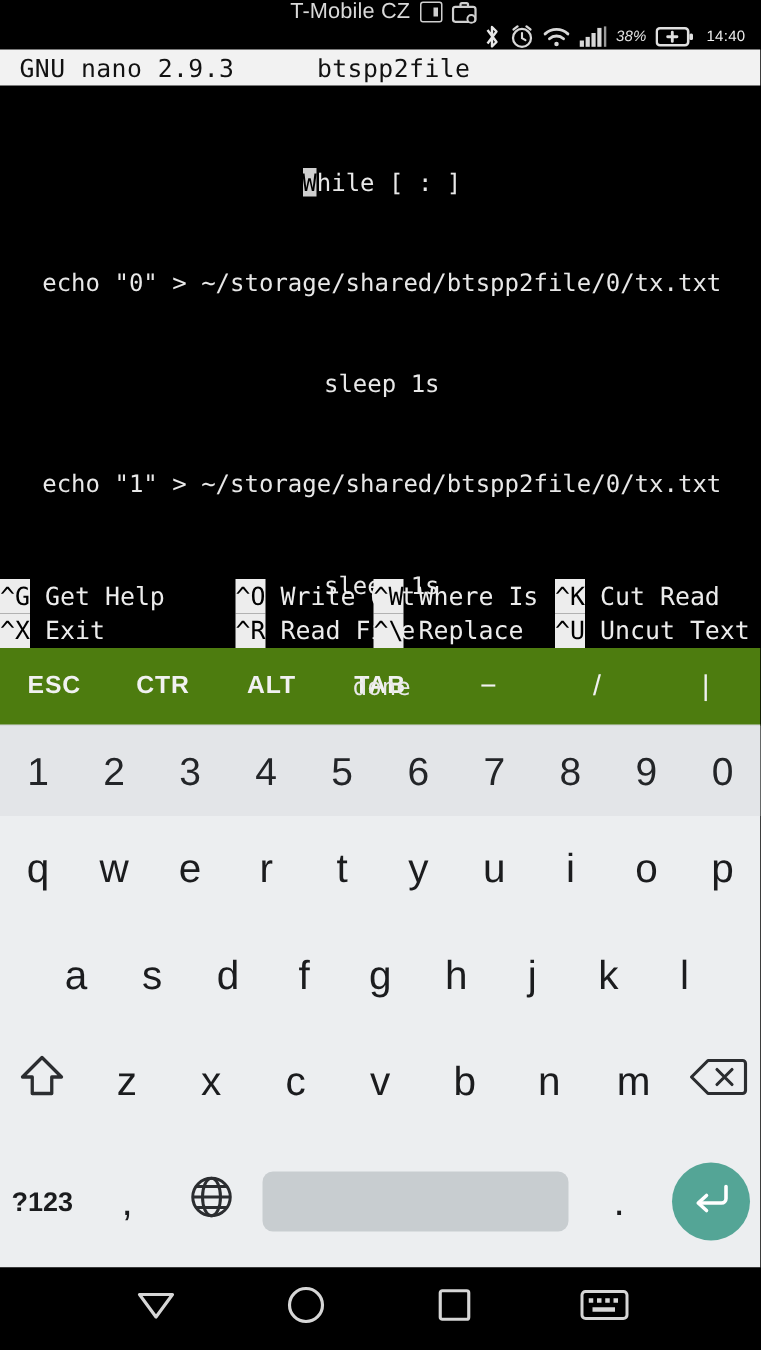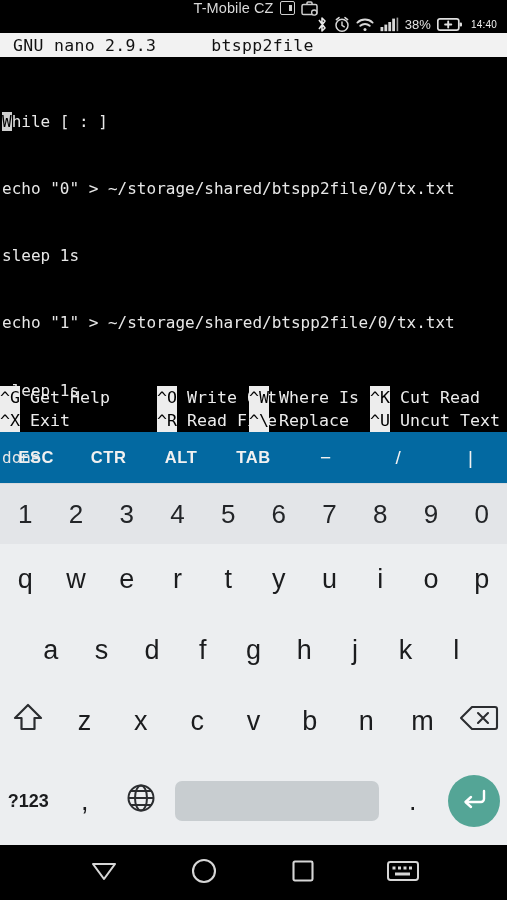--- a/index.html
+++ b/index.html
@@ -8,32 +8,33 @@
 
   
   .statusbar{
     height:33px; background:#000; color:#d9d9d9;
     display:flex; align-items:center; padding:0 10px 0 14px;
     font-size:14.5px; letter-spacing:.1px;flex-direction:column;
   }
   .sb-left{ display:flex; align-items:center; gap:6px; }
   .sb-right{ margin-left:auto; display:flex; align-items:center; gap:6px; }
   .sb-ico{ display:inline-flex; align-items:center; justify-content:center; }
-  .sb-pct{ font-size:13px; color:#e2e2e2; }
+  .sb-pct{ font-size:10px; color:#e2e2e2;font-style:italic; }
   .sb-time{ font-size:10px; color:#f0f0f0; padding-left:2px; letter-spacing:.2px;}
 
   .simbox{ width:15px;height:14px;border:1.6px solid #cfcfcf;border-radius:2px;
            position:relative;}
   .simbox::after{content:"";position:absolute;right:2px;top:3.2px;width:3px;height:6px;
            background:#cfcfcf;}
 
   
   .terminal{
     background:#000; height:399px; position:relative;
     font-family:"DejaVu Sans Mono", monospace;
+    text-align:center;
   }
   .nano-title{
     background:#f2f2f2; color:#121212; height:24px;
     display:flex; align-items:center; font-size:16.5px;
     letter-spacing:.3px; white-space:pre;
   }
   .nano-title .nt-app{ padding-left:13px; }
   .nano-title .nt-file{ padding-left:55px; }
 
   .code{
@@ -51,21 +52,21 @@
   .nk-row{ display:flex; white-space:pre; }
   .nk-cell{ display:flex; }
   .nk-key{ background:#ededed; color:#000; }
   .nk-lbl{ color:#ececec; }
   .nk-c1{ width:157px; }
   .nk-c2{ width:92px; }
   .nk-c3{ width:121px; }
 
   
   .extrakeys{
-    height:52px; background:#0369a1; display:flex; align-items:center;
+    height:52px; background:#4d7c0f; display:flex; align-items:center;
     color:#f1f1f1; font-size:16.5px; font-weight:bold; letter-spacing:.6px;
     border-bottom:1px solid #d8dadd;
   }
   .ek{ flex:1; text-align:center; cursor:default; }
   .ek.sym{ font-weight:normal; font-size:19px; }
 
   
   .keyboard{ height:361px; background:#eceef0; display:flex; flex-direction:column; }
   .kb-row{ display:flex; align-items:center; justify-content:center; }
   .kb-row.nums{ height:60px; background:#e3e5e8; }

